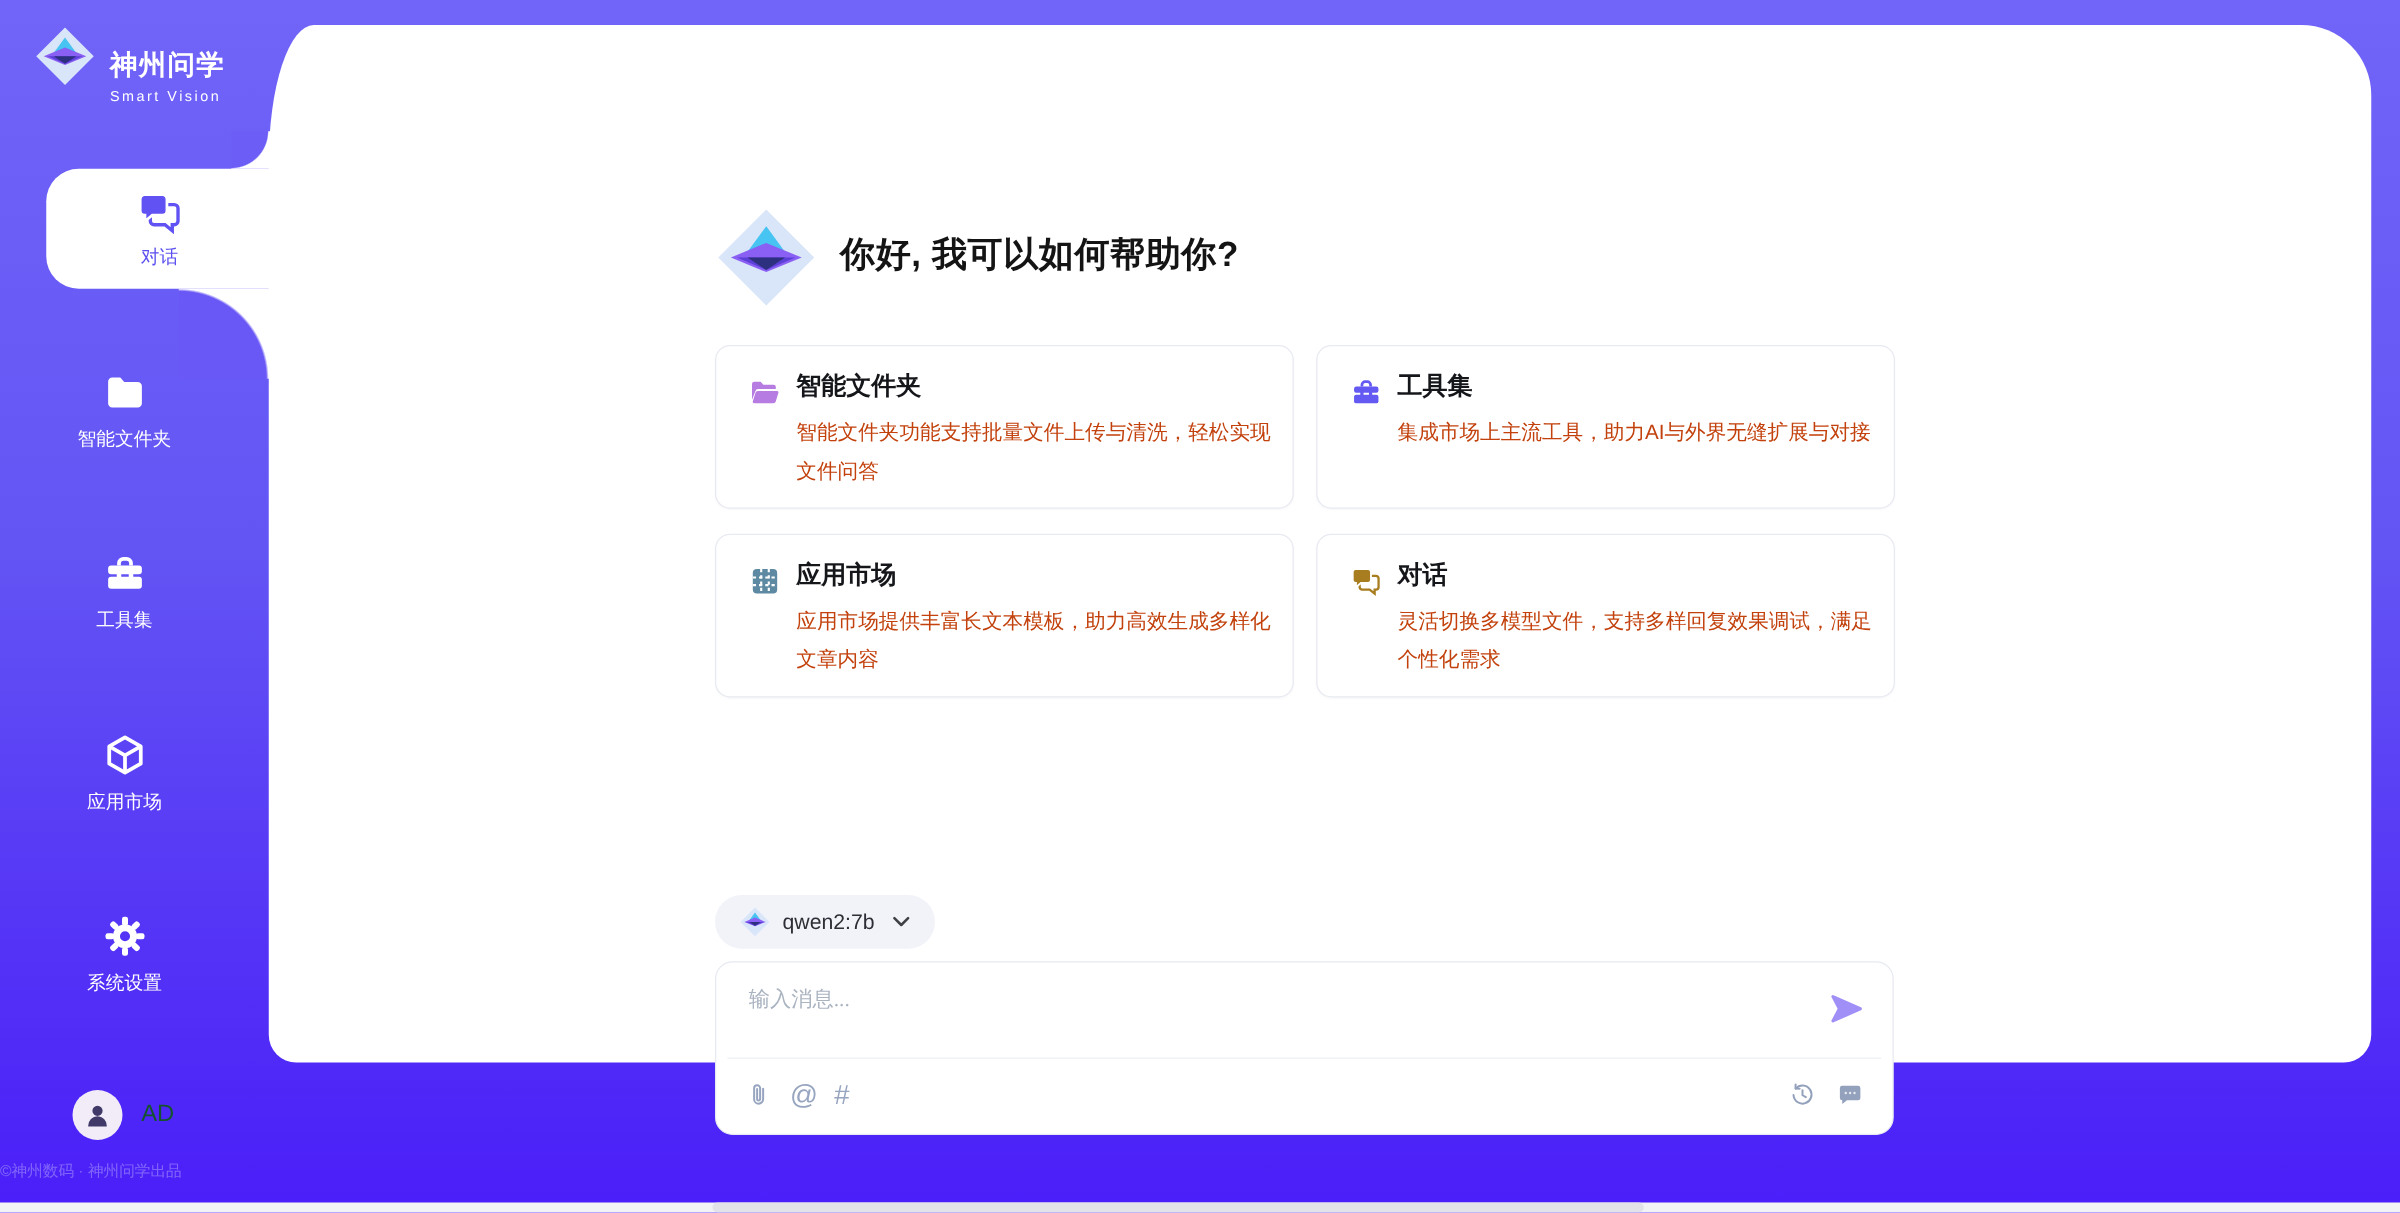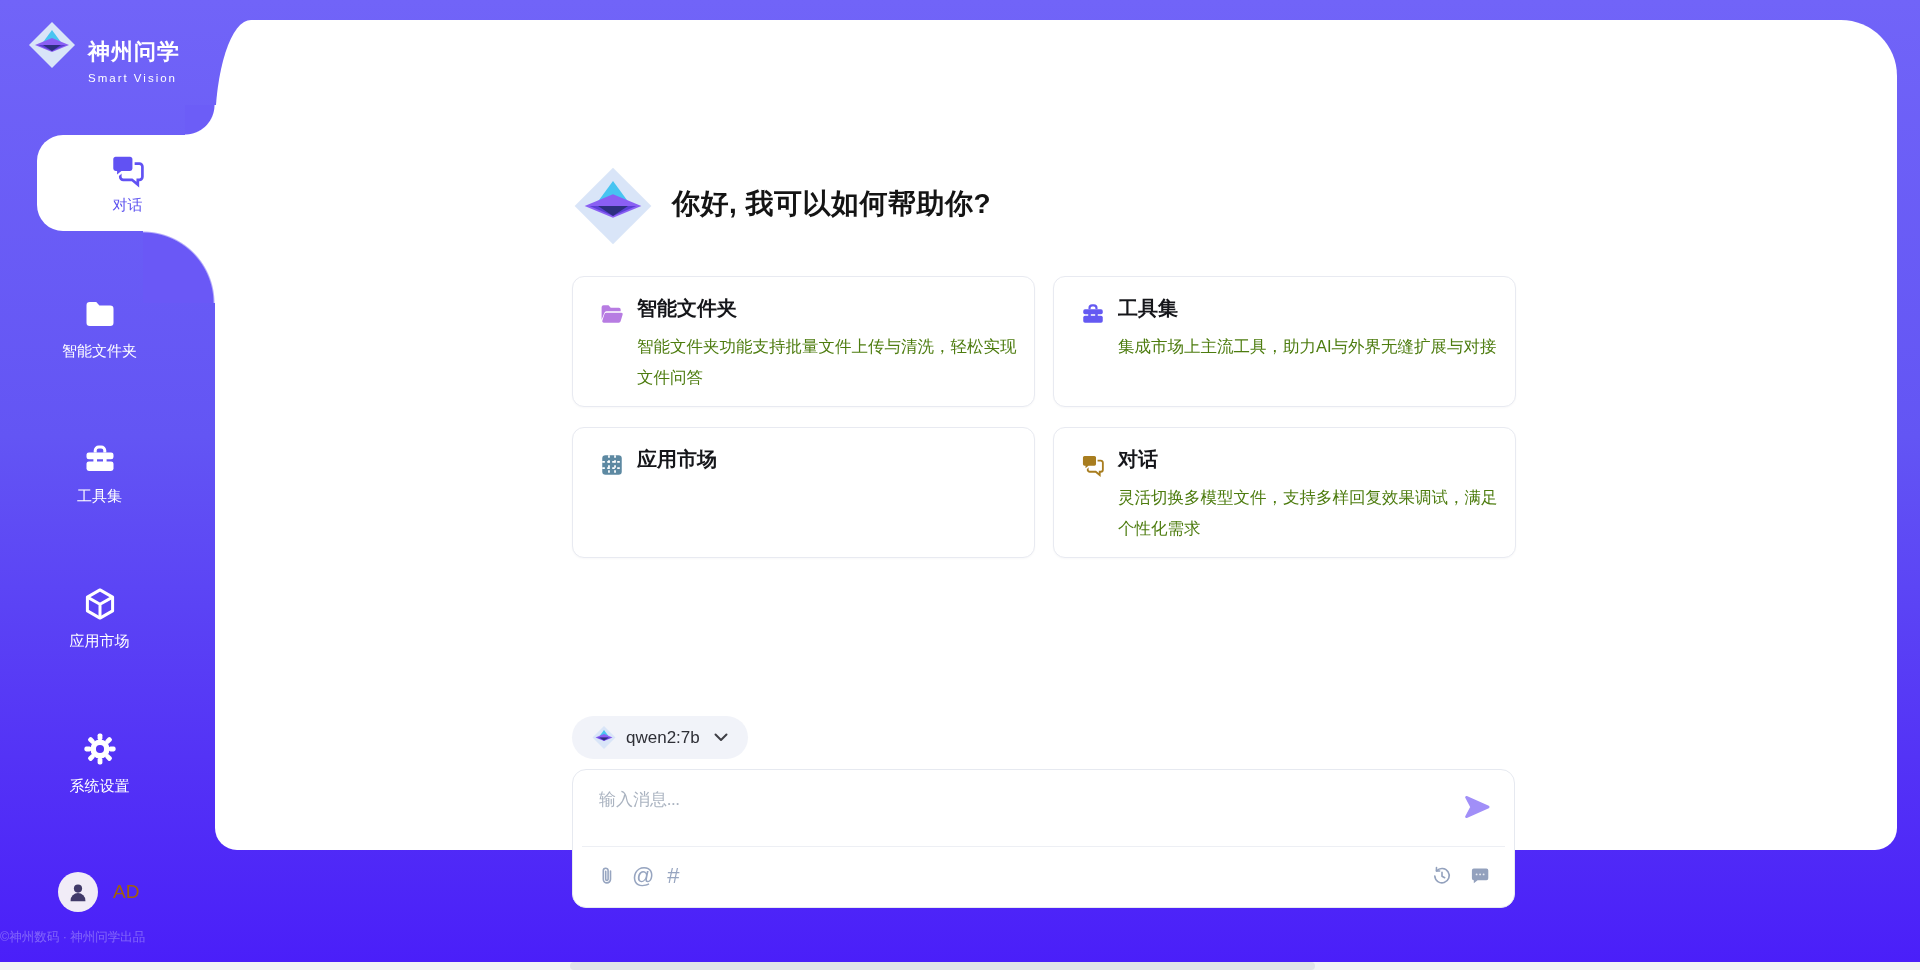--- a/index.html
+++ b/index.html
@@ -31,34 +31,34 @@
   .fillet-bottom{left:143px;top:231px;width:75px;height:72px;
     background:radial-gradient(circle at 0 100%,#6a58f6 70px,#fff 72px)}
   .nav-item{position:absolute;left:0;width:215px;display:flex;flex-direction:column;align-items:center;
     gap:10px;color:#fff;cursor:pointer;padding-right:16px;box-sizing:border-box;z-index:3}
   .nav-item svg{width:36px;height:36px}
   .nav-item .lbl{font-size:15px}
   .n1{top:296px}.n2{top:441px}.n3{top:586px}.n4{top:731px}
   .user-row{position:absolute;left:58px;top:872px;display:flex;align-items:center;gap:15px;z-index:3;cursor:pointer}
   .avatar{width:40px;height:40px;border-radius:50%;background:#f1ecf7;display:flex;align-items:center;justify-content:center}
   .avatar svg{width:24px;height:24px;color:#413a69}
-  .user-name{color:#a16207;font-size:19px}
+  .user-name{color:#14532d;font-size:19px}
   .credit{position:absolute;left:0;top:929px;width:215px;text-align:left;padding-right:10px;box-sizing:border-box;
     font-size:12.5px;color:rgba(255,255,255,.3);z-index:3}
   
   .welcome-logo{position:absolute;left:358px;top:145px;width:80px;height:82px}
   .greeting{position:absolute;left:457px;top:165px;font-size:28px;font-weight:700;color:#141414;letter-spacing:.5px;margin:0}
   
   .card{position:absolute;width:463px;height:131px;background:#fff;border:1px solid #e8eaf1;border-radius:12px;
     box-sizing:border-box;cursor:pointer;box-shadow:0 1px 2px rgba(20,20,60,.03)}
   .c1{left:357px;top:256px}.c2{left:838px;top:256px}.c3{left:357px;top:407px}.c4{left:838px;top:407px}
   .card .ic{position:absolute;left:26px;top:24px;width:26px;height:26px}
   .ic-folder-open{color:#b77ce2}.ic-toolbox{color:#6459f2}.ic-grid{color:#5d89a2}.ic-chat-amber{color:#a87d1f}
   .card h3{position:absolute;left:64px;top:18px;font-size:20px;font-weight:700;color:#15161a;margin:0}
-  .card p{position:absolute;left:64px;top:54px;width:384px;font-size:16.5px;line-height:31px;color:#4d7c0f;margin:0}
+  .card p{position:absolute;left:64px;top:54px;width:384px;font-size:16.5px;line-height:31px;color:#c2410c;margin:0}
   
   .model-pill{position:absolute;left:357px;top:696px;height:43px;display:inline-flex;align-items:center;gap:10px;
     padding:0 20px;background:#f1f3f9;border-radius:22px;cursor:pointer;border:0}
   .model-pill .mlogo{width:24px;height:25px}
   .model-pill .mname{font-size:17px;color:#2e2f36}
   .model-pill .chev{width:14px;height:9px;color:#3f3f46;margin-left:4px}
   
   .composer{position:absolute;left:357px;top:749px;width:943px;height:139px;background:#fff;
     border:1px solid #e6e9f0;border-radius:14px;box-sizing:border-box}
   .composer textarea{position:absolute;left:24px;top:16px;width:820px;height:52px;border:0;outline:0;resize:none;
@@ -208,20 +208,21 @@
       <svg class="ic ic-grid" viewBox="0 0 24 24">
         <rect x="3" y="3" width="18" height="18" rx="3" fill="currentColor"></rect>
         <g stroke="#fff" stroke-width="1.6" stroke-dasharray="2.4 2.2">
           <line x1="9.2" y1="3" x2="9.2" y2="21"></line>
             <line x1="14.8" y1="3" x2="14.8" y2="21"></line>
           <line x1="3" y1="9.2" x2="21" y2="9.2"></line>
             <line x1="3" y1="14.8" x2="21" y2="14.8"></line>
         </g>
       </svg>
       <h3>应用市场</h3>
+      <p>应用市场提供丰富长文本模板，助力高效生成多样化文章内容</p>
     </div>
 
     <div class="card c4">
       <svg class="ic ic-chat-amber" viewBox="0 0 24 24">
           <use href="#chat-bubbles"></use>
         </svg>
       <h3>对话</h3>
       <p>灵活切换多模型文件，支持多样回复效果调试，满足个性化需求</p>
     </div>
 

